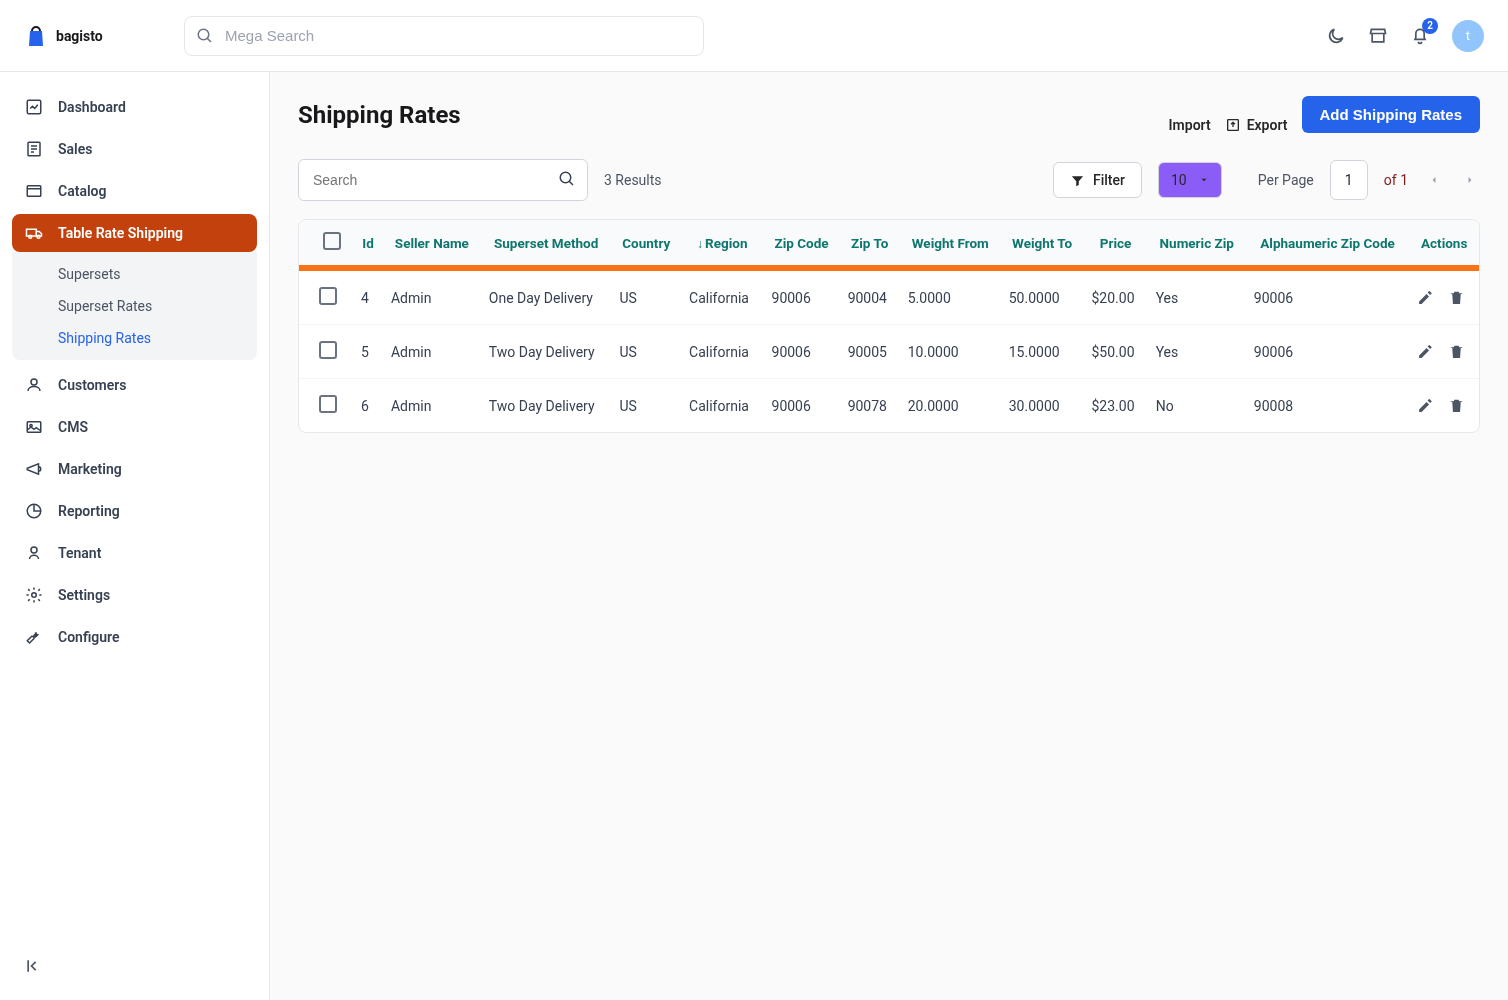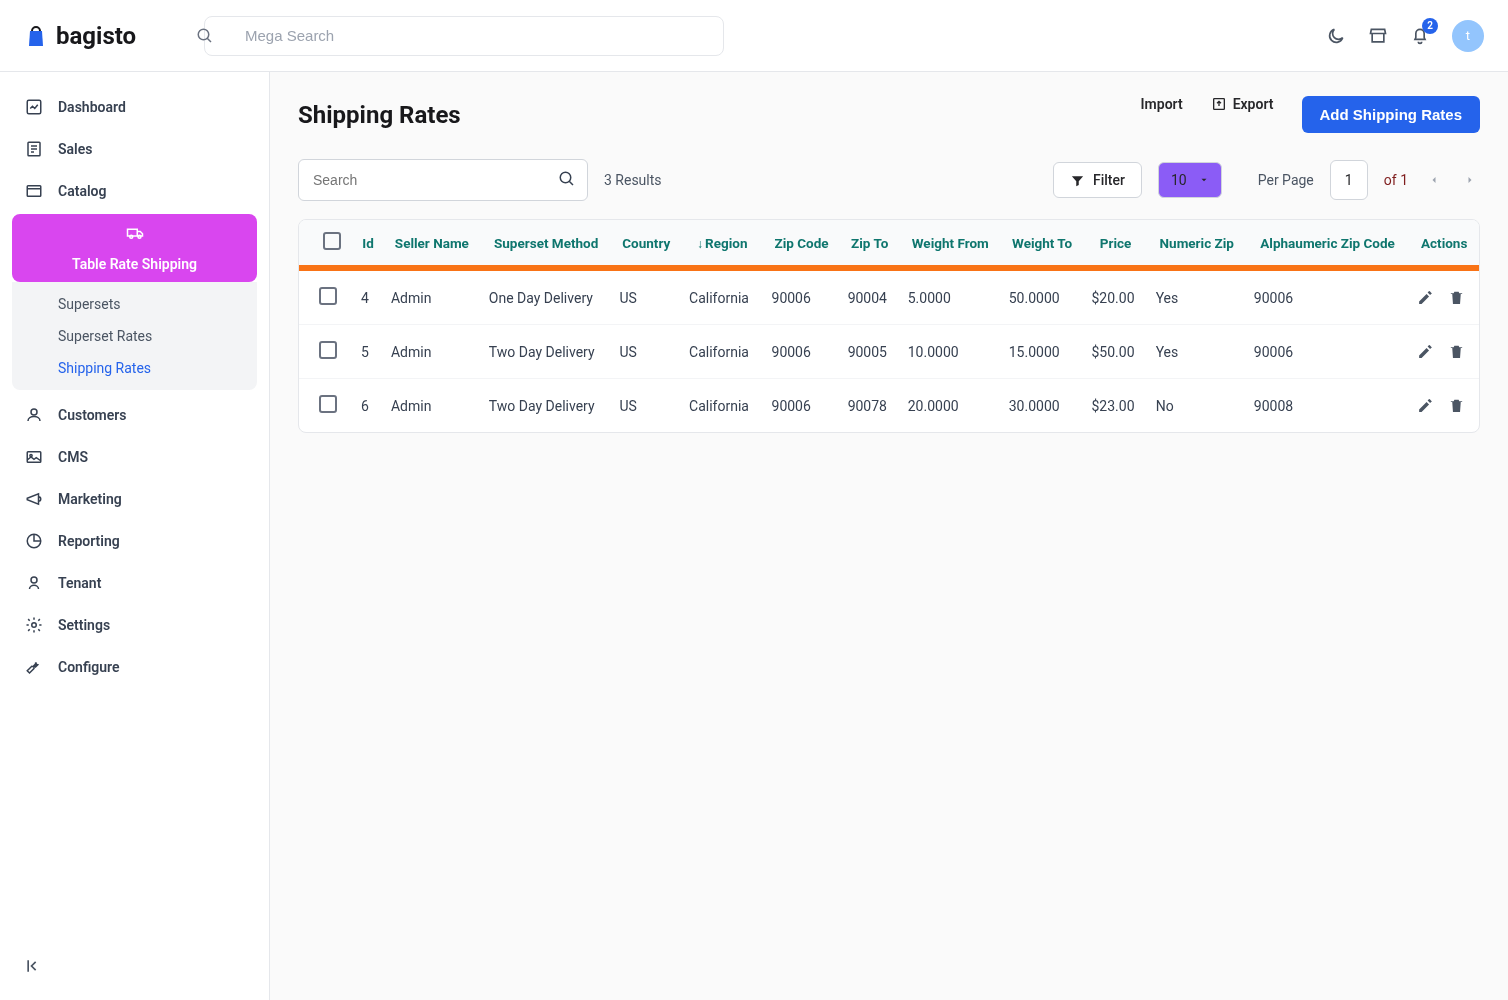--- a/index.html
+++ b/index.html
@@ -2,47 +2,47 @@
 <html><head>
 <meta charset="utf-8">
 <style>
 * { box-sizing: border-box; margin: 0; padding: 0; }
 body { font-family: -apple-system, BlinkMacSystemFont, "Segoe UI", Roboto, sans-serif; background: #fff; color: #27272a; font-size: 14px; width: 1508px; height: 1000px; overflow: hidden; }
 
 
 .header { height: 72px; display: flex; align-items: center; padding: 0 24px; border-bottom: 1px solid #e5e7eb; gap: 20px; }
 .logo-wrap { display: flex; align-items: center; gap: 8px; width: 140px; }
 .logo-icon { width: 24px; height: 24px; position: relative; }
-.logo-text { font-weight: 700; font-size: 24px; color: #18181b; }
+.logo-text { font-weight: 700; font-size: 14px; color: #18181b; }
 .search-wrap { flex: 0 0 520px; position: relative; }
-.search-input { width: 100%; height: 40px; border: 1px solid #e5e7eb; border-radius: 8px; padding: 0 12px 0 40px; font-size: 15px; color: #6b7280; outline: none; margin-left: 20px; }
+.search-input { width: 100%; height: 40px; border: 1px solid #e5e7eb; border-radius: 8px; padding: 0 12px 0 40px; font-size: 15px; color: #6b7280; outline: none; }
 .search-input::placeholder { color: #9ca3af; }
 .search-icon-pos { position: absolute; left: 12px; top: 11px; color: #6b7280; }
 .header-spacer { flex: 1; }
 .header-actions { display: flex; align-items: center; gap: 22px; color: #4b5563; }
 .icon-btn { cursor: pointer; position: relative; display: flex; }
 .badge { position: absolute; top: -8px; right: -8px; background: #2563eb; color: #fff; font-size: 10px; border-radius: 50%; width: 16px; height: 16px; display: flex; align-items: center; justify-content: center; font-weight: 600; }
 .avatar { width: 32px; height: 32px; border-radius: 50%; background: #93c5fd; color: #fff; display: flex; align-items: center; justify-content: center; font-size: 13px; }
 
 
 .layout { display: flex; height: calc(1000px - 72px); }
 .sidebar { width: 270px; border-right: 1px solid #e5e7eb; padding: 16px 12px; position: relative; background: #fff; }
 .nav-item { display: flex; align-items: center; gap: 14px; padding: 10px 12px; border-radius: 8px; color: #374151; font-weight: 600; cursor: pointer; margin-bottom: 4px; }
-.nav-item.active { background: #d946ef; color: #fff; flex-direction: column; }
+.nav-item.active { background: #c2410c; color: #fff; }
 .nav-item .nav-icon { width: 20px; display: flex; justify-content: center; }
 .sub-nav { background: #f3f4f6; border-radius: 0 0 8px 8px; padding: 6px 0; margin: -4px 0 6px 0; }
 .sub-item { padding: 8px 12px 8px 46px; color: #4b5563; cursor: pointer; font-size: 14px; }
 .sub-item.active { color: #2563eb; }
 .collapse-btn { position: absolute; bottom: 24px; left: 24px; cursor: pointer; color: #4b5563; }
 
 
 .main { flex: 1; background: #fafafa; padding: 18px 28px 0 28px; overflow: auto; }
 .page-head { display: flex; align-items: center; justify-content: space-between; margin-bottom: 26px; padding-top: 6px; }
 .page-title { font-size: 24px; font-weight: 700; color: #18181b; }
-.page-actions { display: flex; align-items: flex-start; gap: 28px; }
+.page-actions { display: flex; align-items: flex-end; gap: 14px; }
 .action-link { font-weight: 600; color: #27272a; cursor: pointer; display: flex; align-items: center; gap: 6px; }
 .primary-btn { background: #2563eb; color: #fff; padding: 10px 18px; border-radius: 6px; font-weight: 600; cursor: pointer; border: none; font-size: 15px; }
 
 
 .toolbar { display: flex; align-items: center; gap: 16px; margin-bottom: 18px; }
 .tb-search { position: relative; width: 290px; }
 .tb-search input { width: 100%; height: 42px; border: 1px solid #d1d5db; border-radius: 6px; padding: 0 40px 0 14px; font-size: 14px; outline: none; }
 .tb-search .sicon { position: absolute; right: 12px; top: 11px; color: #374151; }
 .results-txt { color: #4b5563; }
 .tb-spacer { flex: 1; }

